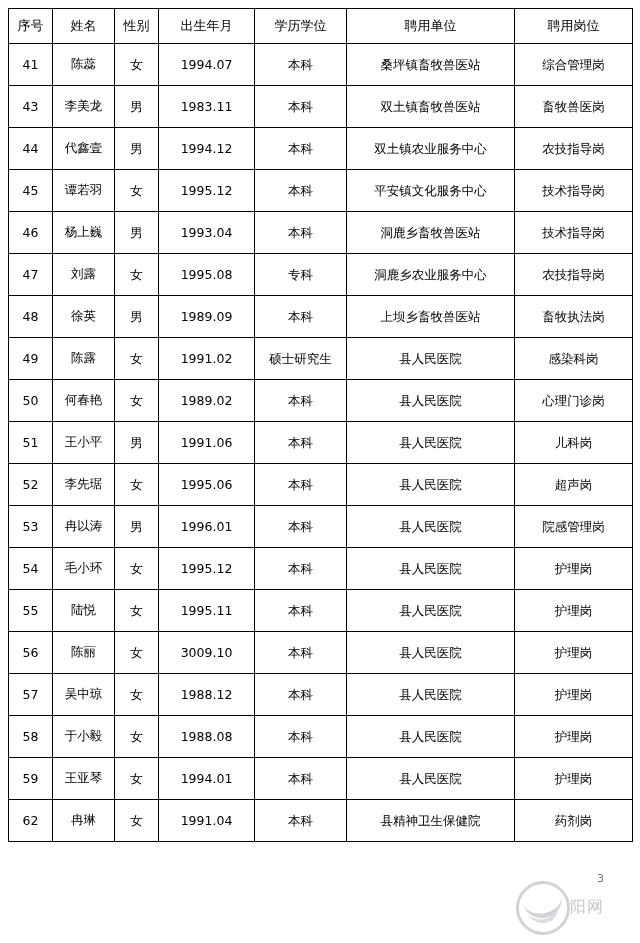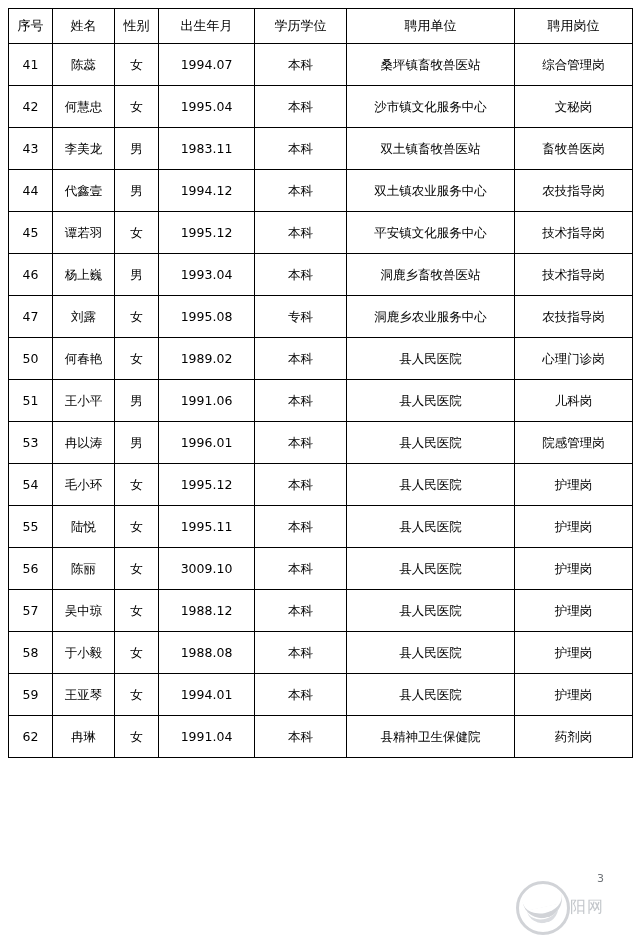--- a/index.html
+++ b/index.html
@@ -46,21 +46,21 @@
   }
   col.c-index { width: 44px; }
   col.c-name { width: 62px; }
   col.c-gender { width: 44px; }
   col.c-birth { width: 96px; }
   col.c-edu { width: 92px; }
   col.c-unit { width: 168px; }
   col.c-post { width: 118px; }
 
   td.index, th.index { font-size: 13px; margin-top: 32px; }
-  td.name { font-size: 13px; }
+  td.name { font-size: 13px; font-family: Liberation Serif, serif; }
   td.birth { font-size: 12px; }
   td.unit { font-size: 12.5px; }
   td.post { font-size: 12.5px; }
 
   
   .watermark {
     position: absolute;
     right: 6px;
     bottom: 4px;
     width: 120px;
@@ -143,29 +143,20 @@
         <tr>
           <td class="index">41</td>
           <td class="name">陈蕊</td>
           <td class="gender">女</td>
           <td class="birth">1994.07</td>
           <td class="edu">本科</td>
           <td class="unit">桑坪镇畜牧兽医站</td>
           <td class="post">综合管理岗</td>
         </tr>
         <tr>
-          <td class="index">42</td>
-          <td class="name">何慧忠</td>
-          <td class="gender">女</td>
-          <td class="birth">1995.04</td>
-          <td class="edu">本科</td>
-          <td class="unit">沙市镇文化服务中心</td>
-          <td class="post">文秘岗</td>
-        </tr>
-        <tr>
           <td class="index">43</td>
           <td class="name">李美龙</td>
           <td class="gender">男</td>
           <td class="birth">1983.11</td>
           <td class="edu">本科</td>
           <td class="unit">双土镇畜牧兽医站</td>
           <td class="post">畜牧兽医岗</td>
         </tr>
         <tr>
           <td class="index">44</td>
@@ -197,36 +188,63 @@
         <tr>
           <td class="index">47</td>
           <td class="name">刘露</td>
           <td class="gender">女</td>
           <td class="birth">1995.08</td>
           <td class="edu">专科</td>
           <td class="unit">洞鹿乡农业服务中心</td>
           <td class="post">农技指导岗</td>
         </tr>
         <tr>
+          <td class="index">48</td>
+          <td class="name">徐英</td>
+          <td class="gender">男</td>
+          <td class="birth">1989.09</td>
+          <td class="edu">本科</td>
+          <td class="unit">上坝乡畜牧兽医站</td>
+          <td class="post">畜牧执法岗</td>
+        </tr>
+        <tr>
+          <td class="index">49</td>
+          <td class="name">陈露</td>
+          <td class="gender">女</td>
+          <td class="birth">1991.02</td>
+          <td class="edu">硕士研究生</td>
+          <td class="unit">县人民医院</td>
+          <td class="post">感染科岗</td>
+        </tr>
+        <tr>
           <td class="index">50</td>
           <td class="name">何春艳</td>
           <td class="gender">女</td>
           <td class="birth">1989.02</td>
           <td class="edu">本科</td>
           <td class="unit">县人民医院</td>
           <td class="post">心理门诊岗</td>
         </tr>
         <tr>
           <td class="index">51</td>
           <td class="name">王小平</td>
           <td class="gender">男</td>
           <td class="birth">1991.06</td>
           <td class="edu">本科</td>
           <td class="unit">县人民医院</td>
           <td class="post">儿科岗</td>
+        </tr>
+        <tr>
+          <td class="index">52</td>
+          <td class="name">李先琚</td>
+          <td class="gender">女</td>
+          <td class="birth">1995.06</td>
+          <td class="edu">本科</td>
+          <td class="unit">县人民医院</td>
+          <td class="post">超声岗</td>
         </tr>
         <tr>
           <td class="index">53</td>
           <td class="name">冉以涛</td>
           <td class="gender">男</td>
           <td class="birth">1996.01</td>
           <td class="edu">本科</td>
           <td class="unit">县人民医院</td>
           <td class="post">院感管理岗</td>
         </tr>

